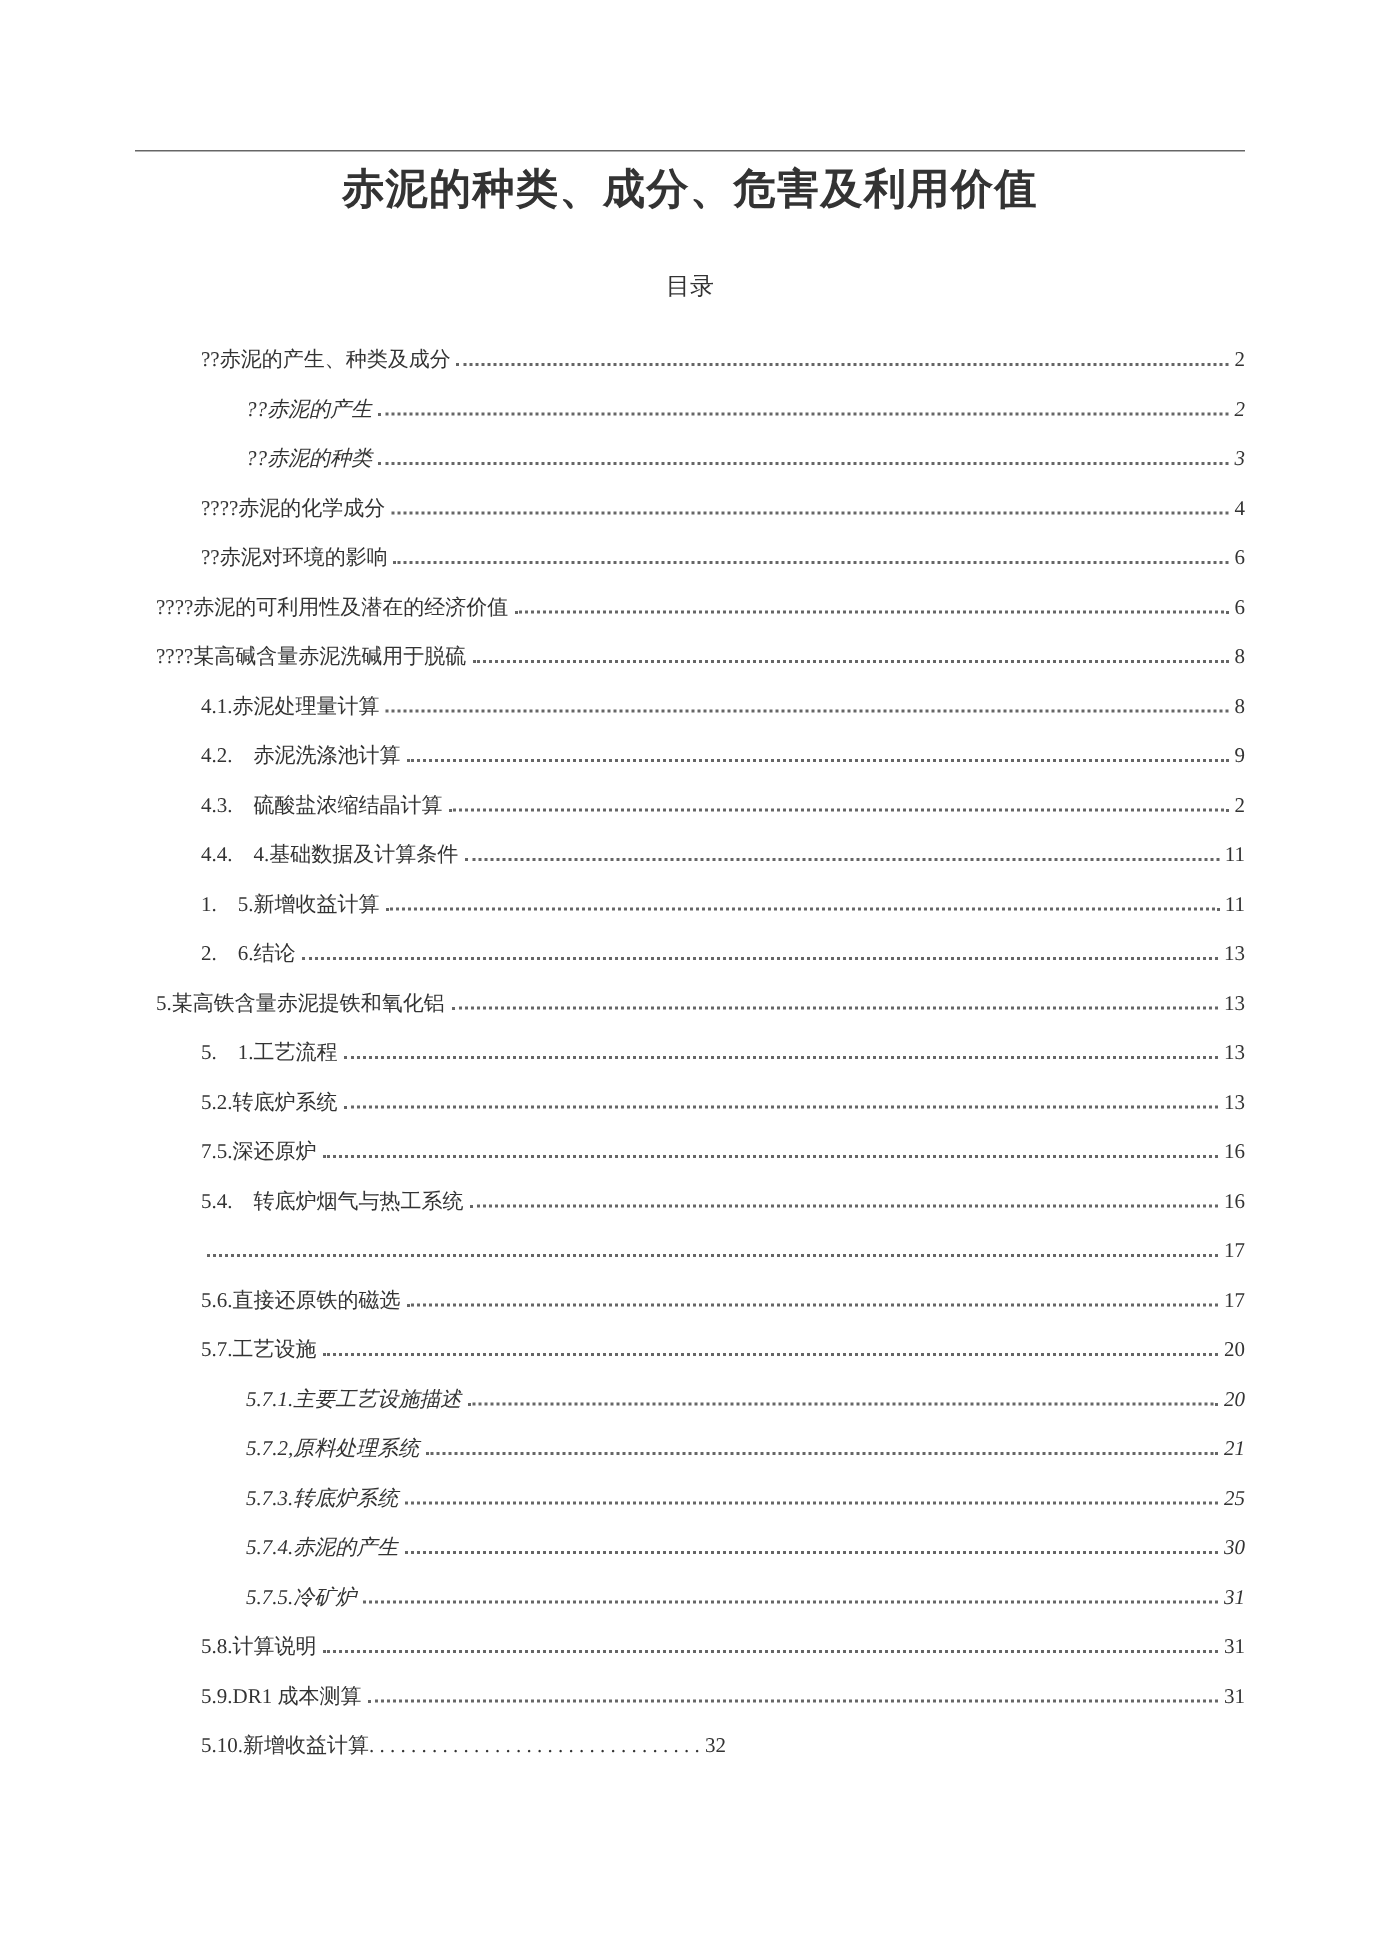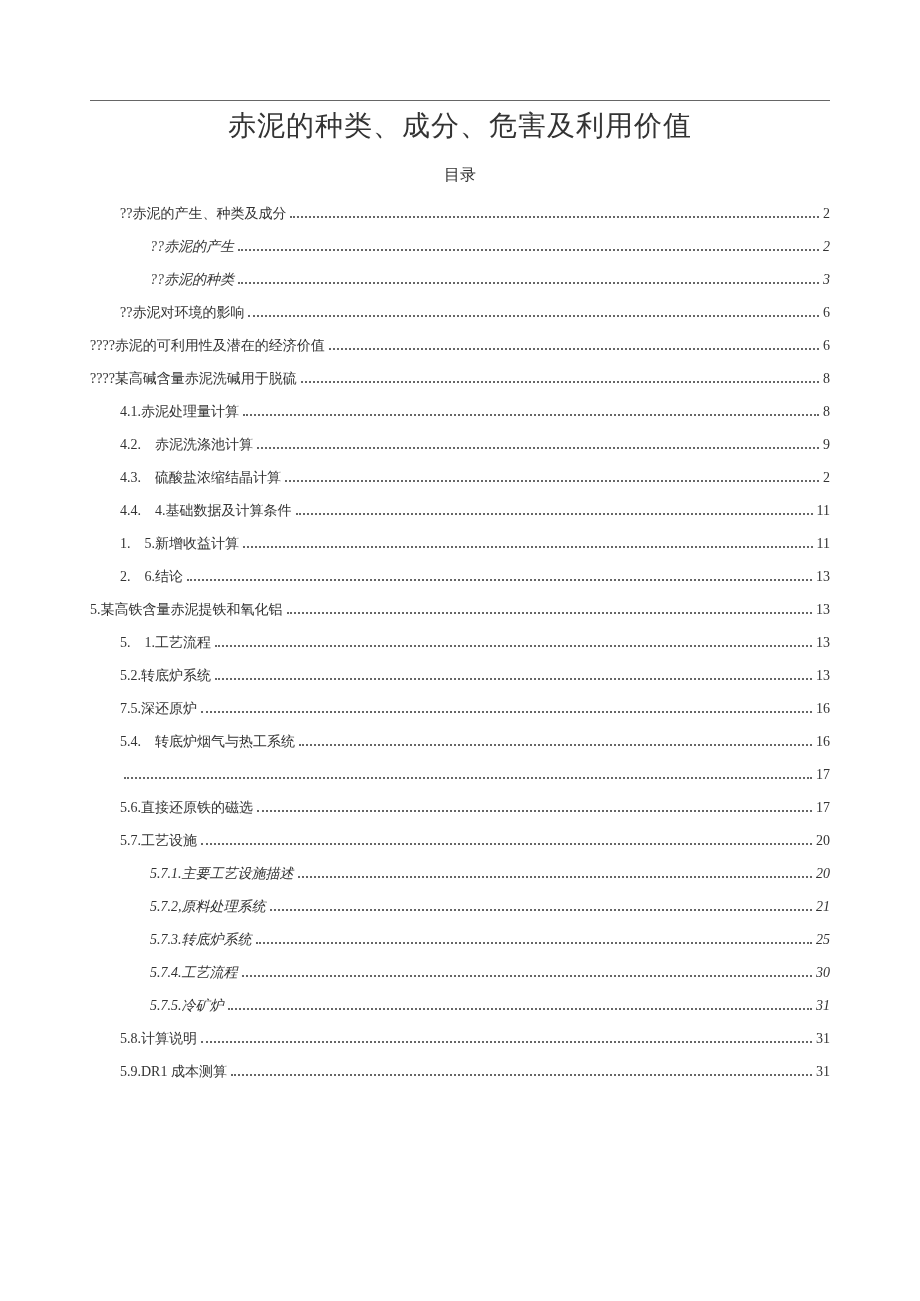--- a/index.html
+++ b/index.html
@@ -11,37 +11,38 @@
       padding: 100px 90px 60px 90px;
       color: #333;
     }
     .hr-line {
       border: none;
       border-top: 1px solid #666;
       margin-bottom: 6px;
     }
     .doc-title {
       text-align: center;
-      font-weight: normal;
+      font-weight: bold;
       font-size: 28px;
-      margin-bottom: 20px;
+      margin-bottom: 36px;
       letter-spacing: 1px;
     }
     .toc-heading {
       text-align: center;
       font-size: 16px;
-      margin-bottom: 11px;
+      margin-bottom: 22px;
     }
     .toc { font-size: 14px; }
     .toc-row {
       display: flex;
       align-items: baseline;
       white-space: nowrap;
       padding: 6px 0;
       line-height: 1.5;
+      margin-left: 14px;
     }
     .toc-label { flex: 0 0 auto; }
     .toc-dots {
       flex: 1 1 auto;
       border-bottom: 2px dotted #666;
       margin: 0 4px 3px 4px;
       height: 0.6em;
     }
     .toc-page { flex: 0 0 auto; }
     .lvl-0 { padding-left: 0px; justify-content: space-between; }
@@ -67,20 +68,25 @@
       <span class="toc-label">??赤泥的产生</span>
       <span class="toc-dots"></span>
       <span class="toc-page">2</span>
     </div>
     <div class="toc-row lvl-2">
       <span class="toc-label">??赤泥的种类</span>
       <span class="toc-dots"></span>
       <span class="toc-page">3</span>
     </div>
     <div class="toc-row lvl-1">
+      <span class="toc-label">????赤泥的化学成分</span>
+      <span class="toc-dots"></span>
+      <span class="toc-page">4</span>
+    </div>
+    <div class="toc-row lvl-1">
       <span class="toc-label">??赤泥对环境的影响</span>
       <span class="toc-dots"></span>
       <span class="toc-page">6</span>
     </div>
     <div class="toc-row lvl-0">
       <span class="toc-label">????赤泥的可利用性及潜在的经济价值</span>
       <span class="toc-dots"></span>
       <span class="toc-page">6</span>
     </div>
     <div class="toc-row lvl-0">
@@ -166,32 +172,35 @@
       <span class="toc-label">5.7.2,原料处理系统</span>
       <span class="toc-dots"></span>
       <span class="toc-page">21</span>
     </div>
     <div class="toc-row lvl-2">
       <span class="toc-label">5.7.3.转底炉系统</span>
       <span class="toc-dots"></span>
       <span class="toc-page">25</span>
     </div>
     <div class="toc-row lvl-2">
-      <span class="toc-label">5.7.4.工艺流程</span>
+      <span class="toc-label">5.7.4.赤泥的产生</span>
       <span class="toc-dots"></span>
       <span class="toc-page">30</span>
     </div>
     <div class="toc-row lvl-2">
       <span class="toc-label">5.7.5.冷矿炉</span>
       <span class="toc-dots"></span>
       <span class="toc-page">31</span>
     </div>
     <div class="toc-row lvl-1">
       <span class="toc-label">5.8.计算说明</span>
       <span class="toc-dots"></span>
       <span class="toc-page">31</span>
     </div>
     <div class="toc-row lvl-1">
       <span class="toc-label">5.9.DR1 成本测算</span>
       <span class="toc-dots"></span>
       <span class="toc-page">31</span>
     </div>
+    <div class="toc-row lvl-1">
+      <span class="toc-label">5.10.新增收益计算. . . . . . . . . . . . . . . . . . . . . . . . . . . . . . . . 32</span>
+    </div>
   </div>
 
 </body></html>

